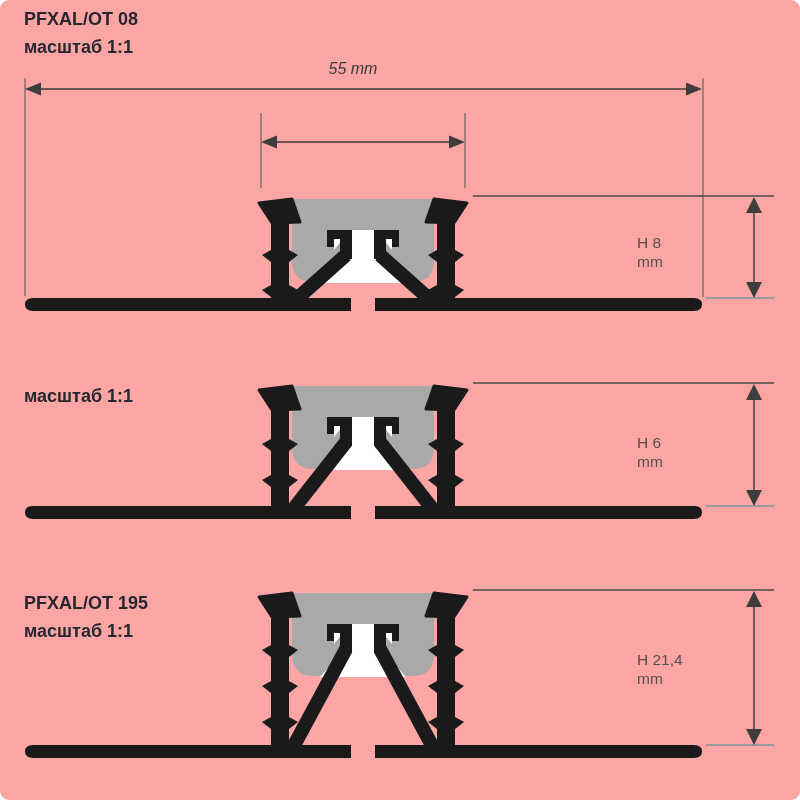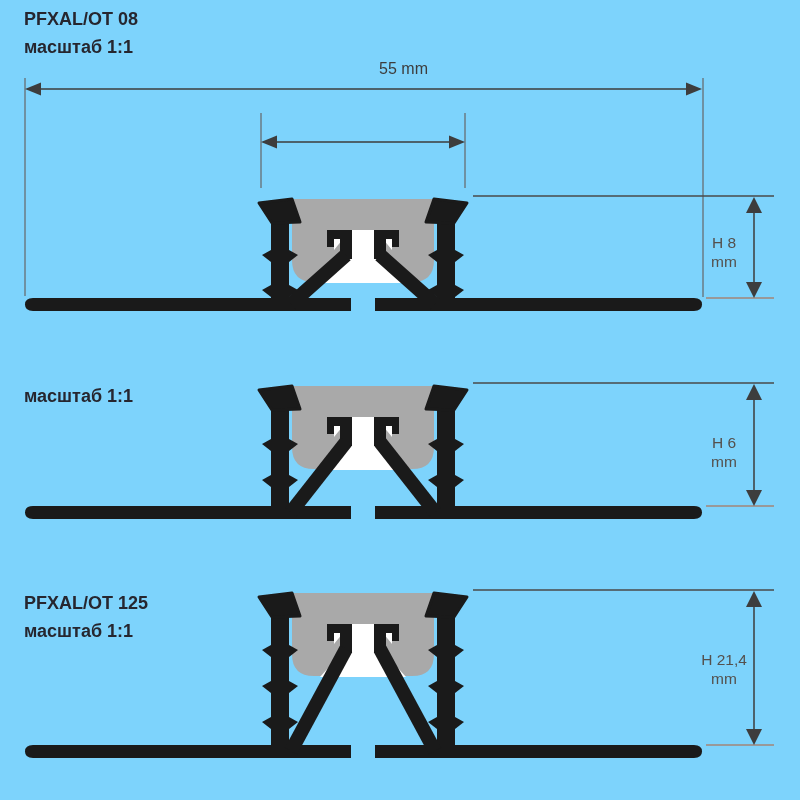--- a/index.html
+++ b/index.html
@@ -1,23 +1,23 @@
 <!DOCTYPE html>
 <html><head>
 <meta charset="utf-8">
 <style>
   html,body{margin:0;padding:0;background:#ffffff;}
-  .canvas{position:relative;width:800px;height:800px;background:#7dd3fc;overflow:hidden;
-          font-family:"Liberation Sans", sans-serif;}
+  .canvas{position:relative;width:800px;height:800px;background:#fca5a5;overflow:hidden;
+          font-family:"Liberation Sans", sans-serif;border-radius:9px;}
   .canvas svg{position:absolute;left:0;top:0;}
   .title{position:absolute;left:24px;font-weight:bold;font-size:18px;line-height:28px;
          color:#26262f;letter-spacing:0px;}
-  .dim-label{position:absolute;left:278px;width:150px;text-align:right;
-             font-size:16px;color:#3d3d3d;}
-  .h-label{position:absolute;left:674px;width:100px;text-align:center;
+  .dim-label{position:absolute;left:278px;width:150px;text-align:center;
+             font-size:16px;color:#3d3d3d;font-style:italic;}
+  .h-label{position:absolute;left:637px;width:100px;text-align:left;
            font-size:15.5px;line-height:19px;color:#54504d;}
 </style>
 </head>
 <body>
 
 <div class="canvas">
 
   <svg id="dwg" width="800" height="800" viewBox="0 0 800 800">
       <g>
         <line x1="25" y1="78" x2="25" y2="296" stroke="#666666" stroke-width="1.2"></line>
@@ -145,21 +145,21 @@
     </svg>
 
   <div class="title" style="top:5px">
     <div>PFXAL/OT 08</div>
     <div>масштаб 1:1</div>
   </div>
   <div class="title" style="top:382px">
     <div>масштаб 1:1</div>
   </div>
   <div class="title" style="top:589px">
-    <div>PFXAL/OT 125</div>
+    <div>PFXAL/OT 195</div>
     <div>масштаб 1:1</div>
   </div>
 
   <div class="dim-label" style="top:60px">55 mm</div>
 
   <div class="h-label" style="top:233px">
     <div>H 8</div>
     <div>mm</div>
   </div>
   <div class="h-label" style="top:433px">

